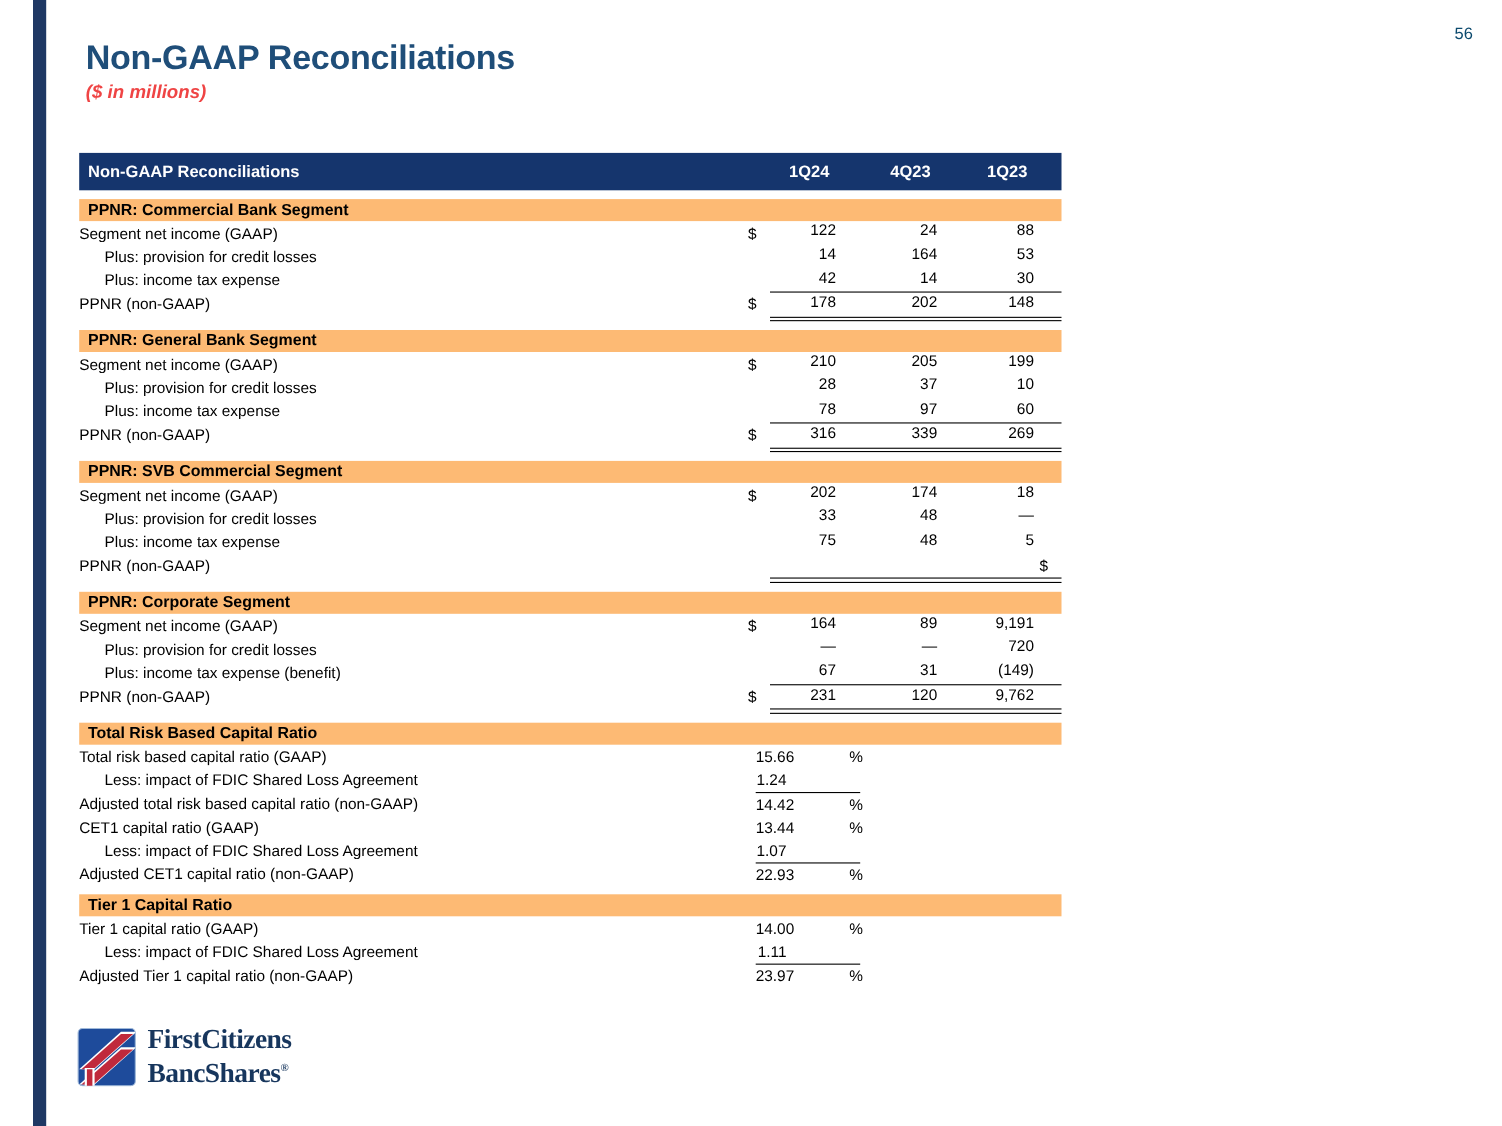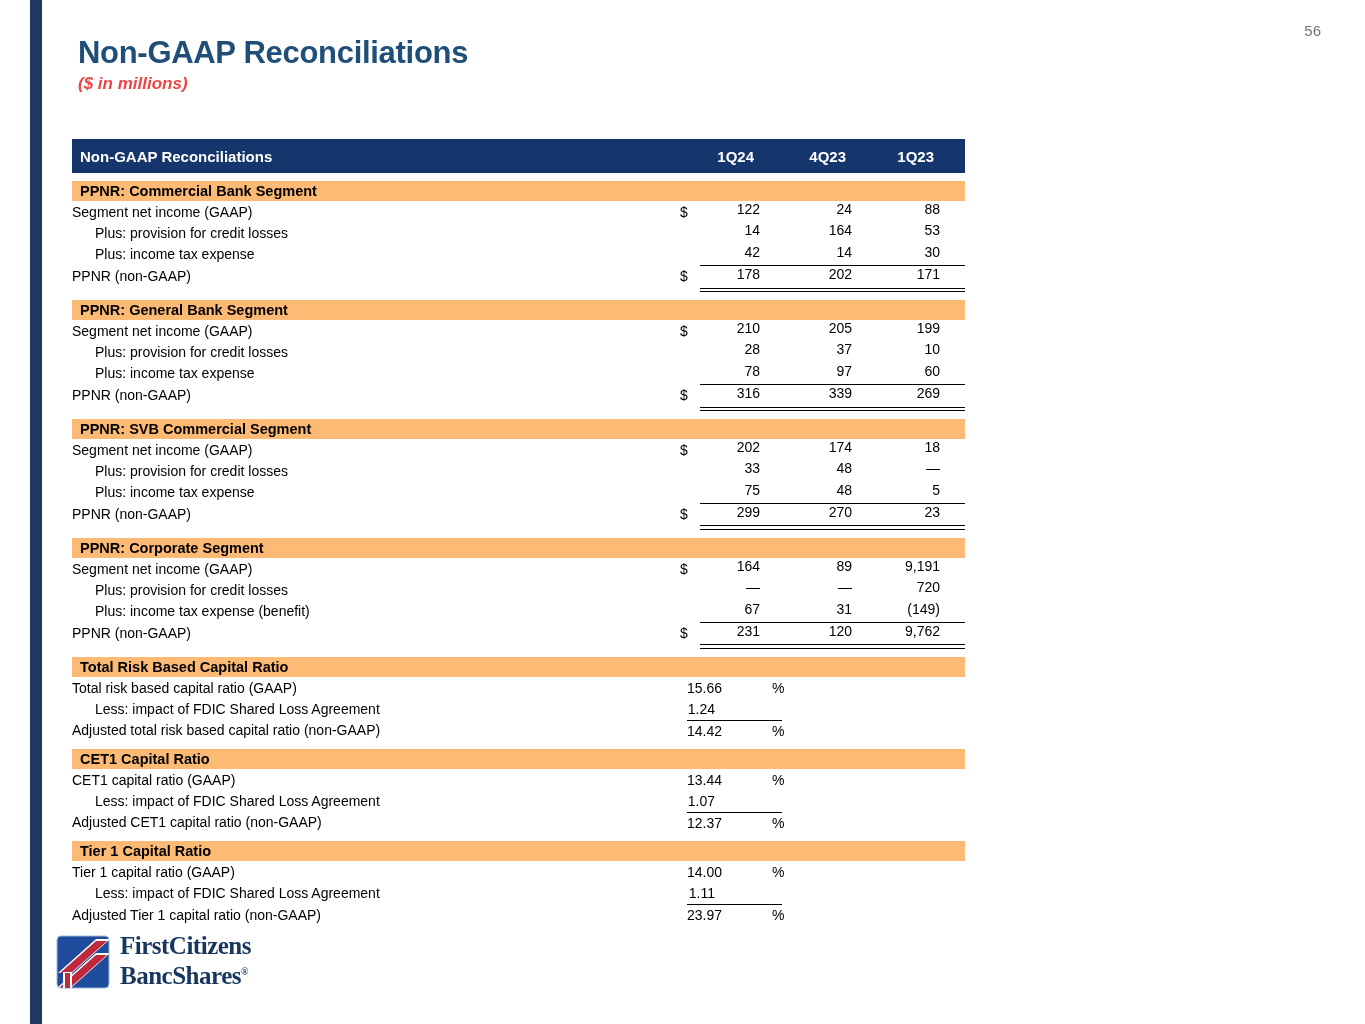--- a/index.html
+++ b/index.html
@@ -2,21 +2,21 @@
 <html><head>
 <meta charset="utf-8">
 <style>
   html,body{margin:0;padding:0;}
   body{
     width:1365px;height:1024px;overflow:hidden;background:#ffffff;
     font-family:"Liberation Sans", sans-serif;color:#000;
     position:relative;
   }
   .accent-bar{position:absolute;left:30px;top:0;width:12px;height:1024px;background:#1F3864;}
-  .page-num{position:absolute;top:22px;right:44px;font-size:15px;color:#737373;}
+  .page-num{position:absolute;top:22px;right:26px;font-size:15px;color:#0c4a6e;}
   .header-area{position:absolute;left:78px;top:36px;}
   .slide-title{font-size:31px;font-weight:bold;color:#1F4E79;letter-spacing:-0.3px;line-height:1.12;}
   .slide-subtitle{font-size:17px;font-weight:bold;font-style:italic;color:#ef4444;margin-top:3px;}
 
   .tablewrap{position:absolute;left:72px;top:139px;width:893px;}
   .thead{
     height:34px;background:#15356D;color:#fff;display:flex;align-items:center;
     font-weight:bold;font-size:15px;
   }
   .th-label{flex:1;padding-left:8px;}
@@ -41,21 +41,21 @@
   .topline{border-top:1.4px solid #000;}
   .dbl{
     width:265px;margin-left:auto;height:2.4px;margin-top:1px;
     border-top:1.4px solid #000;border-bottom:1.4px solid #000;
   }
   .ratiocell{width:95px;display:flex;align-self:stretch;align-items:center;gap:46px;}
   .rnum{flex:1;text-align:right;}
   .rpct{width:21px;padding-left:4px;box-sizing:border-box;}
   .rspace{width:183px;}
 
-  .logo{position:absolute;left:56px;top:933px;display:flex;align-items:flex-end;}
+  .logo{position:absolute;left:70px;top:933px;display:flex;align-items:center;}
   .logo svg{display:block;}
   .logo-text{margin-left:10px;font-family:"Liberation Serif", serif;font-weight:bold;
     font-size:25px;color:#17365D;line-height:26px;letter-spacing:-0.5px;}
   .logo-text sup{font-size:10px;}
 </style>
 </head>
 <body>
 
 <div class="accent-bar"></div>
 <div class="page-num">56</div>
@@ -107,21 +107,21 @@
           <span class="c c2">30</span>
           <span class="cpad"></span>
         </div>
       </div>
       <div class="row">
         <span class="label">PPNR (non-GAAP)</span>
         <span class="dollar">$</span>
         <div class="nums topline">
           <span class="c c0">178</span>
           <span class="c c1">202</span>
-          <span class="c c2">171</span>
+          <span class="c c2">148</span>
           <span class="cpad"></span>
         </div>
       </div>
       <div class="dbl"></div>
       <div class="band"><span class="band-label">PPNR: General Bank Segment</span></div>
       <div class="row">
         <span class="label">Segment net income (GAAP)</span>
         <span class="dollar">$</span>
         <div class="nums">
           <span class="c c0">210</span>
@@ -188,26 +188,20 @@
         <div class="nums">
           <span class="c c0">75</span>
           <span class="c c1">48</span>
           <span class="c c2">5</span>
           <span class="cpad"></span>
         </div>
       </div>
       <div class="row">
         <span class="label">PPNR (non-GAAP)</span>
         <span class="dollar">$</span>
-        <div class="nums topline">
-          <span class="c c0">299</span>
-          <span class="c c1">270</span>
-          <span class="c c2">23</span>
-          <span class="cpad"></span>
-        </div>
       </div>
       <div class="dbl"></div>
       <div class="band"><span class="band-label">PPNR: Corporate Segment</span></div>
       <div class="row">
         <span class="label">Segment net income (GAAP)</span>
         <span class="dollar">$</span>
         <div class="nums">
           <span class="c c0">164</span>
           <span class="c c1">89</span>
           <span class="c c2">9,191</span>
@@ -263,41 +257,40 @@
         <span class="rspace"></span>
       </div>
       <div class="row">
         <span class="label">Adjusted total risk based capital ratio (non-GAAP)</span>
         <div class="ratiocell topline">
           <span class="rnum">14.42</span>
           <span class="rpct">%</span>
         </div>
         <span class="rspace"></span>
       </div>
-      <div class="band"><span class="band-label">CET1 Capital Ratio</span></div>
       <div class="row">
         <span class="label">CET1 capital ratio (GAAP)</span>
         <div class="ratiocell">
           <span class="rnum">13.44</span>
           <span class="rpct">%</span>
         </div>
         <span class="rspace"></span>
       </div>
       <div class="row">
         <span class="label ind1">Less: impact of FDIC Shared Loss Agreement</span>
         <div class="ratiocell">
           <span class="rnum">1.07</span>
           <span class="rpct"></span>
         </div>
         <span class="rspace"></span>
       </div>
       <div class="row">
         <span class="label">Adjusted CET1 capital ratio (non-GAAP)</span>
         <div class="ratiocell topline">
-          <span class="rnum">12.37</span>
+          <span class="rnum">22.93</span>
           <span class="rpct">%</span>
         </div>
         <span class="rspace"></span>
       </div>
       <div class="band"><span class="band-label">Tier 1 Capital Ratio</span></div>
       <div class="row">
         <span class="label">Tier 1 capital ratio (GAAP)</span>
         <div class="ratiocell">
           <span class="rnum">14.00</span>
           <span class="rpct">%</span>

